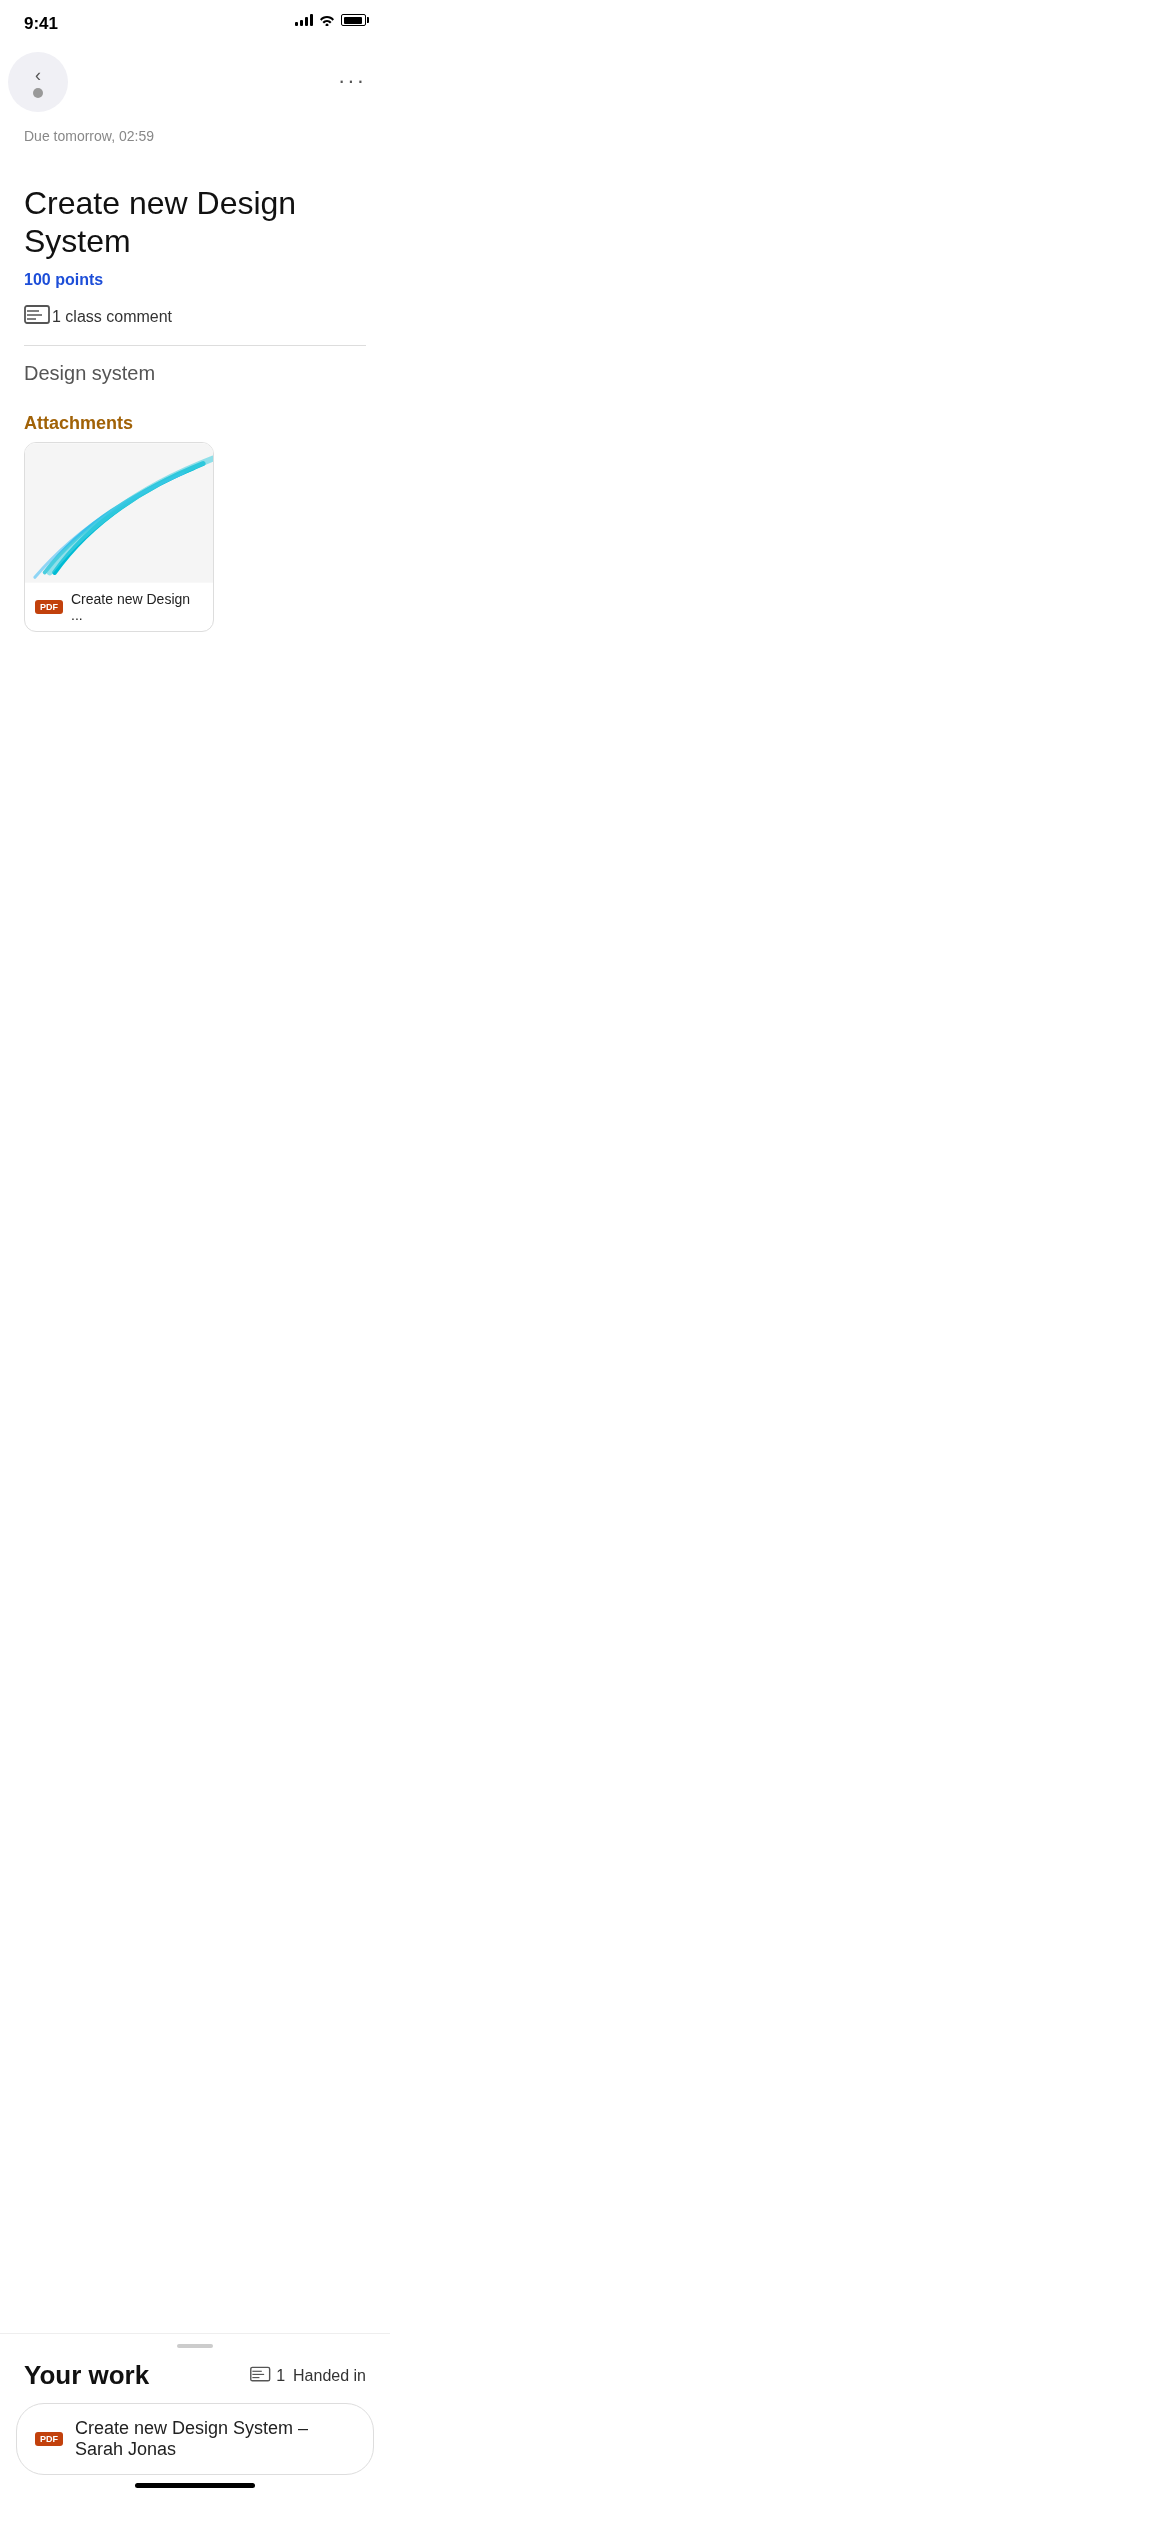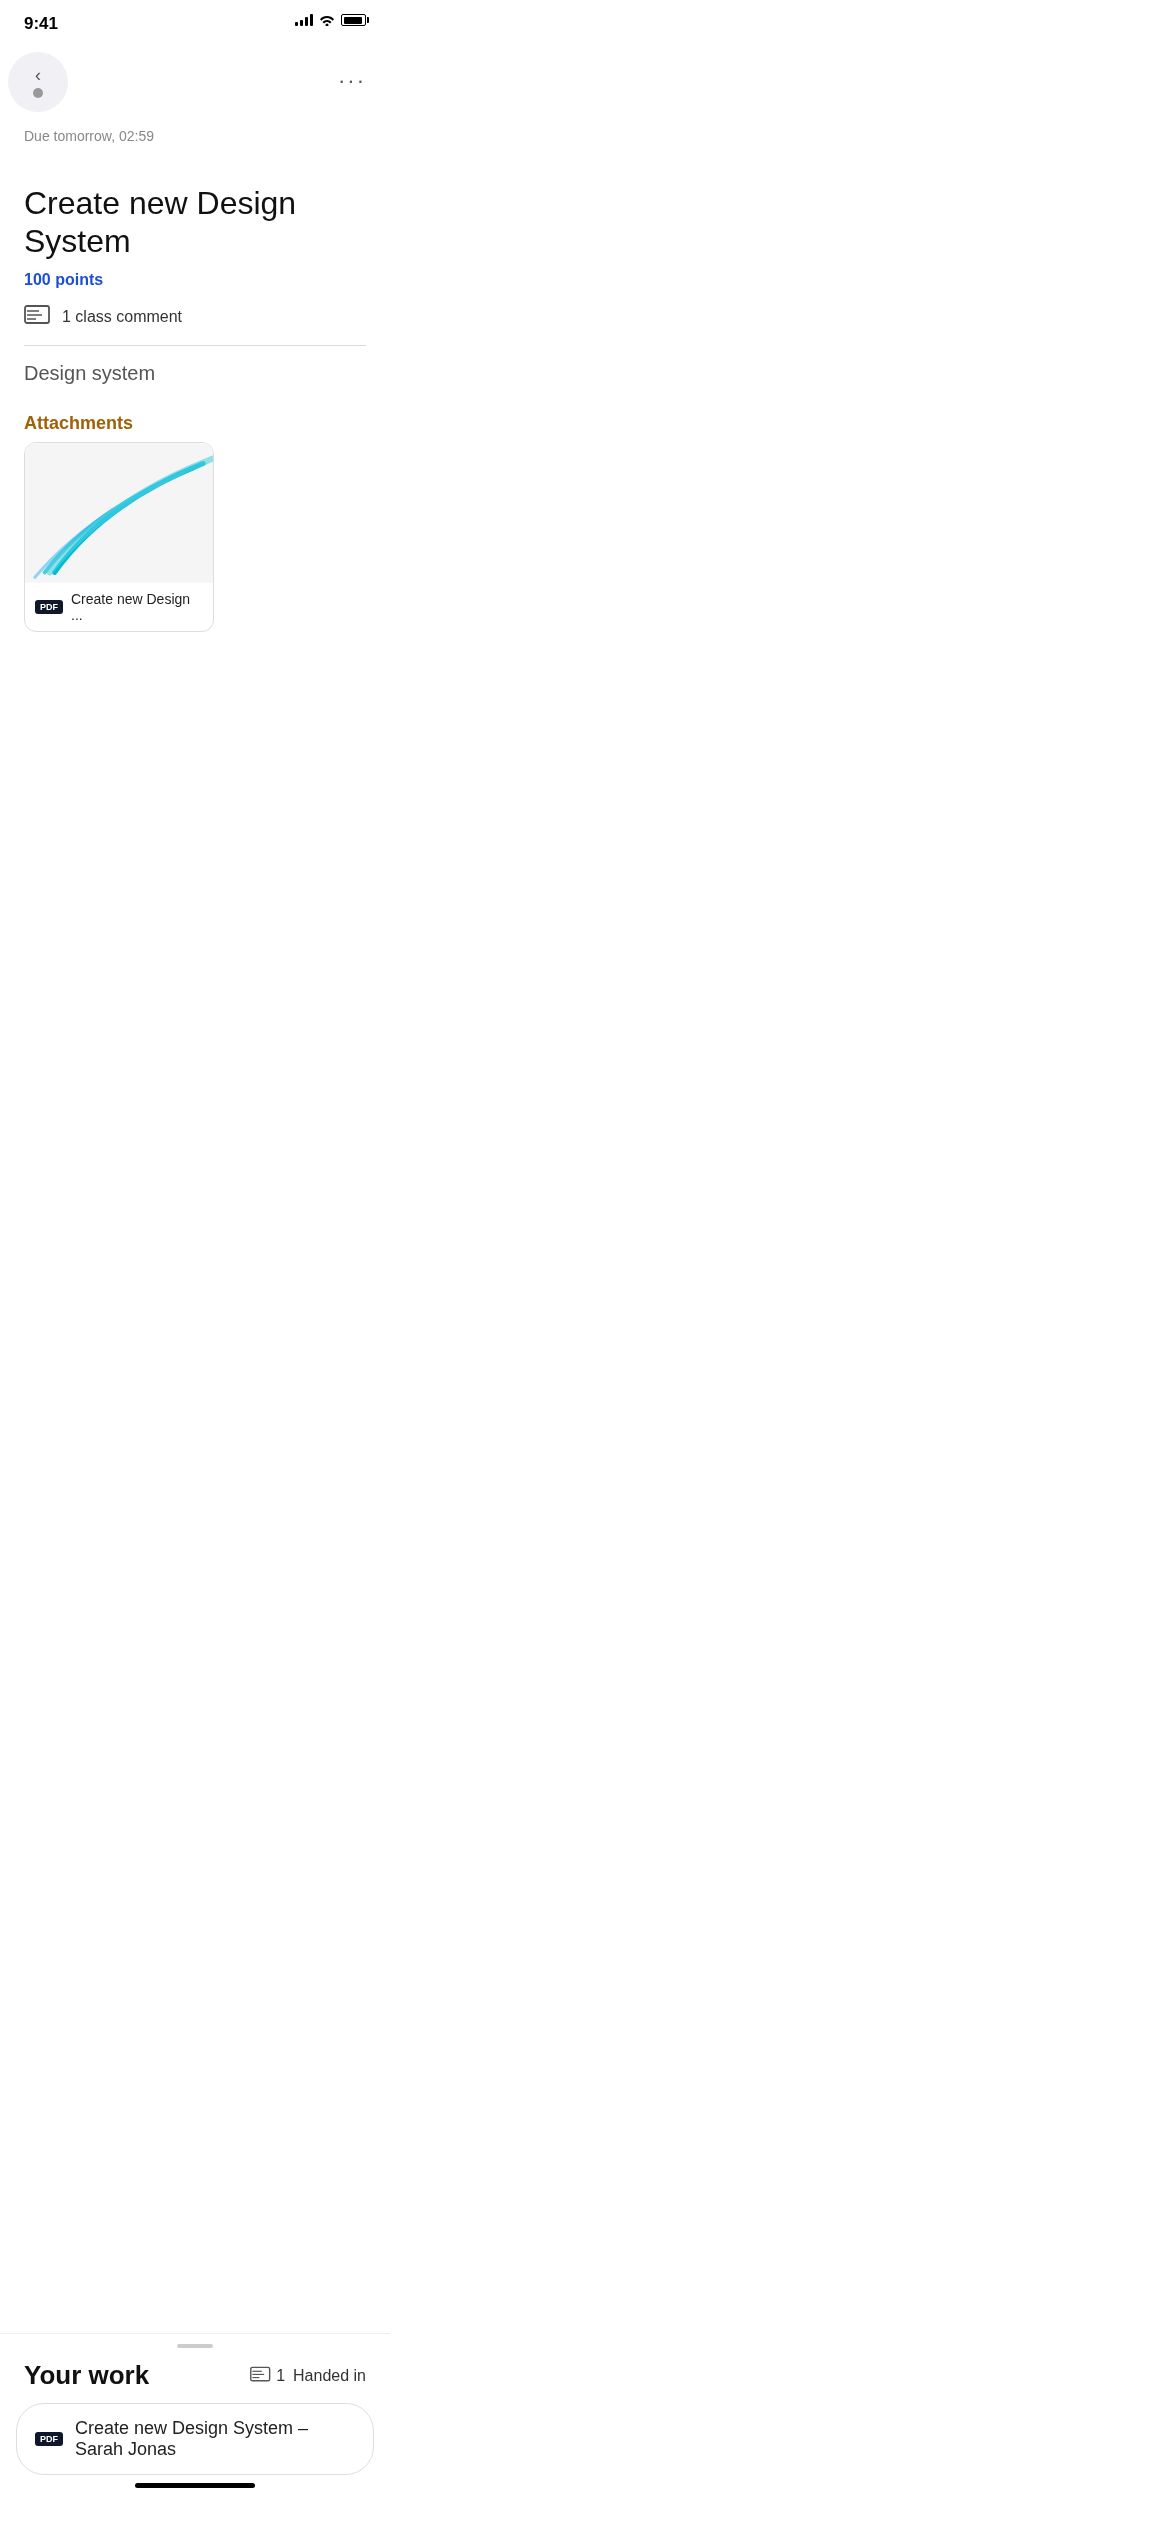--- a/index.html
+++ b/index.html
@@ -150,21 +150,20 @@
     .points {
       font-size: 16px;
       color: #1d4ed8;
       font-weight: 700;
       margin-bottom: 16px;
     }
 
     .comments-row {
       display: flex;
       align-items: center;
-      gap: 10px;
       margin-bottom: 16px;
     }
 
     .comment-icon {
       width: 28px;
       height: 24px;
       position: relative;
     }
 
     .comment-icon svg {
@@ -221,21 +220,21 @@
     }
 
     .attachment-label {
       display: flex;
       align-items: center;
       gap: 8px;
       padding: 8px 10px;
     }
 
     .pdf-badge {
-      background: #0f172a;
+      background: #c2410c;
       color: #fff;
       font-size: 9px;
       font-weight: 700;
       border-radius: 3px;
       padding: 2px 4px;
       min-width: 28px;
       text-align: center;
     }
 
     .attachment-name {

